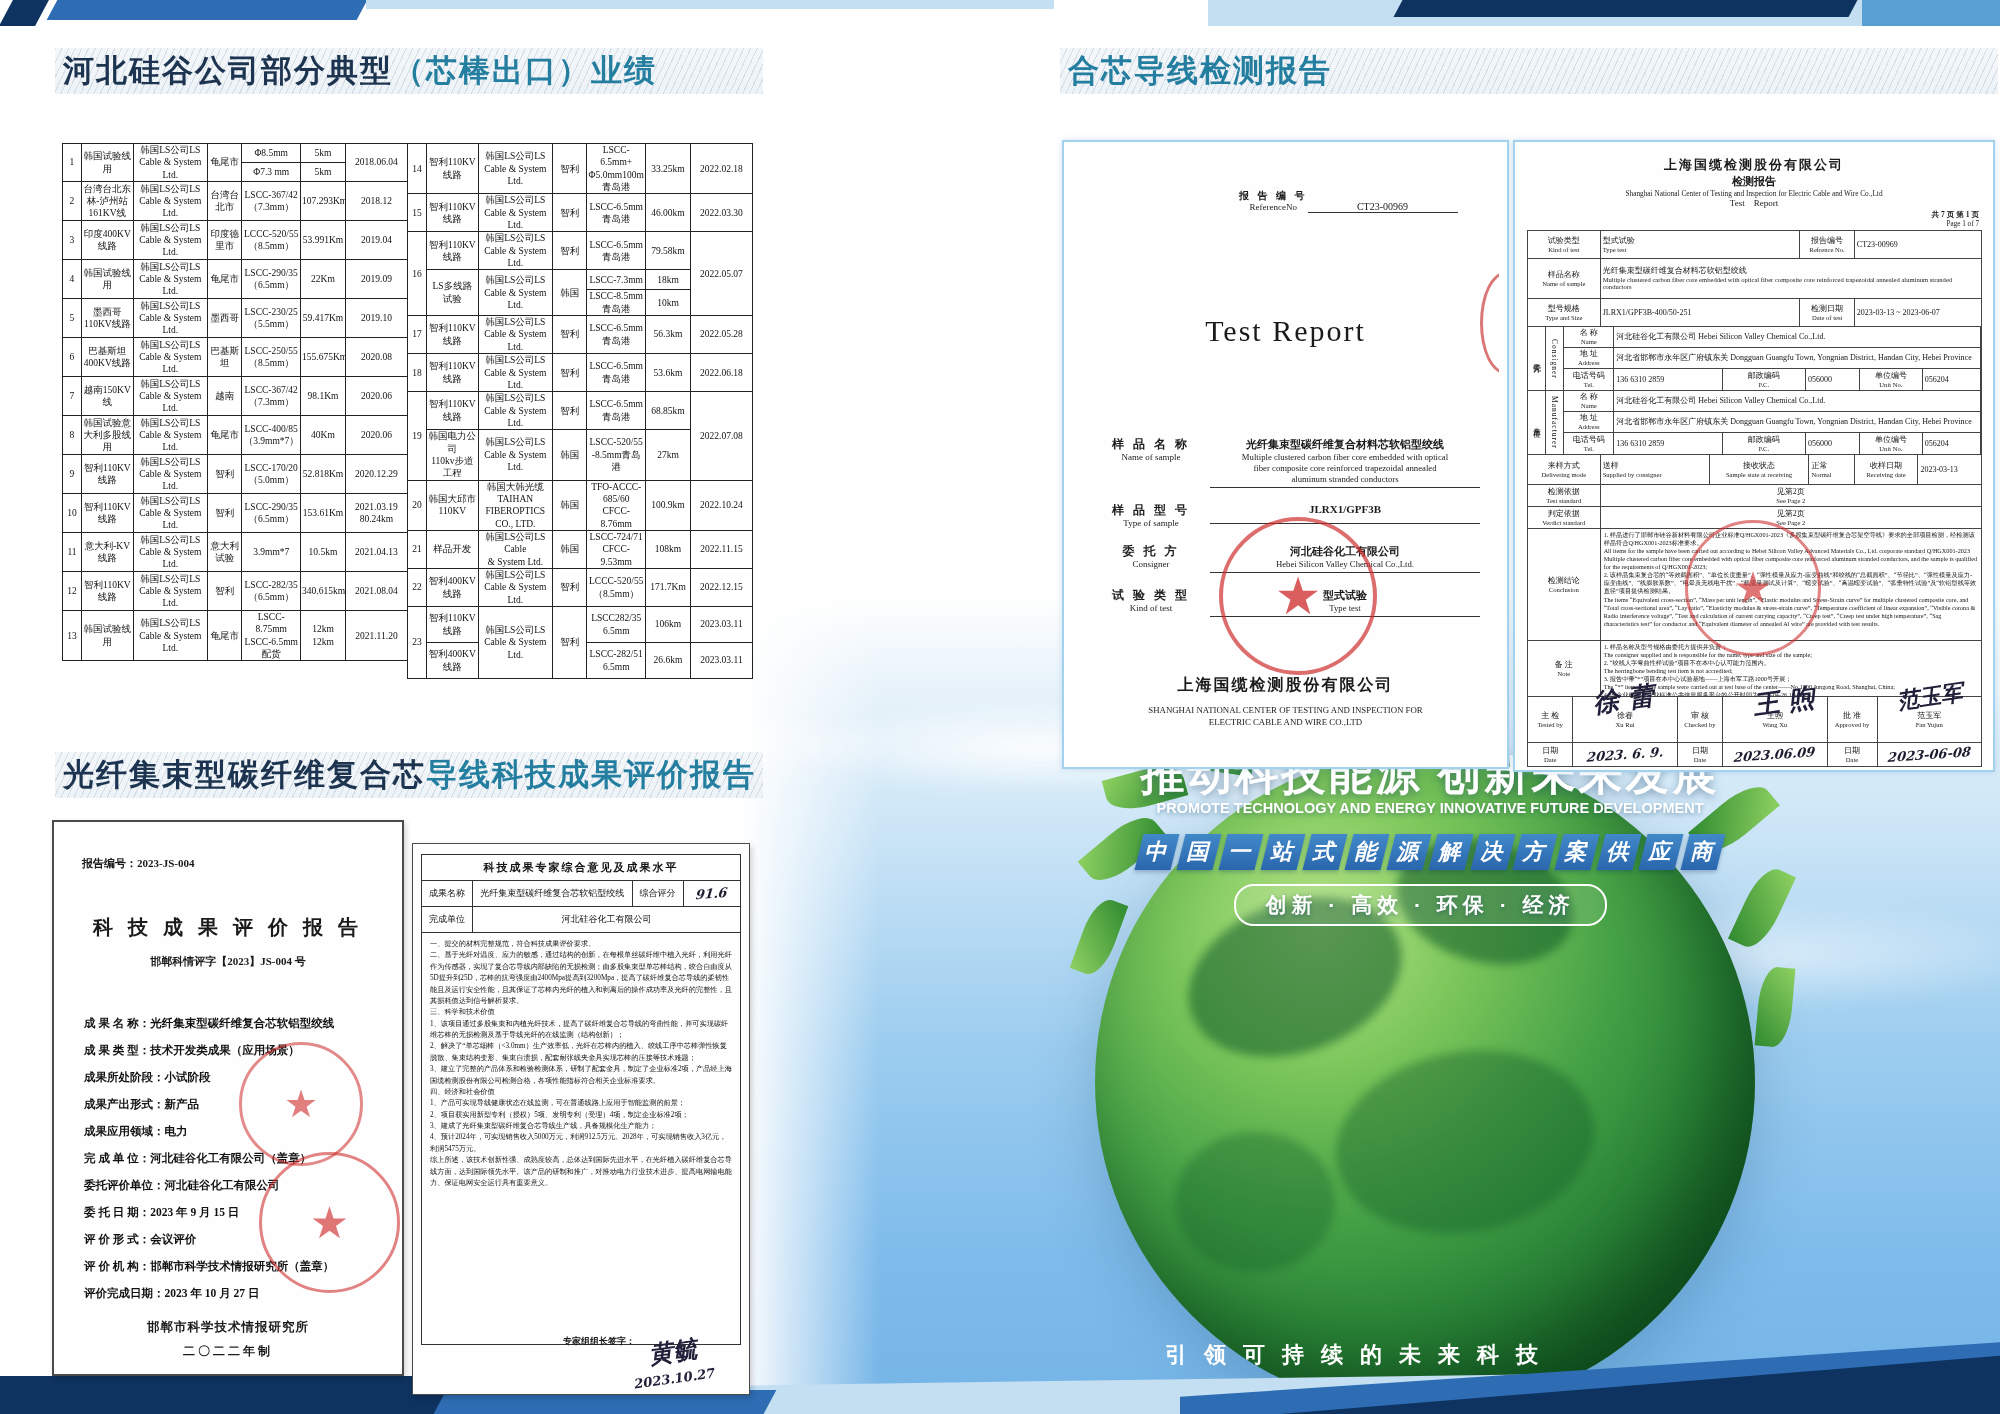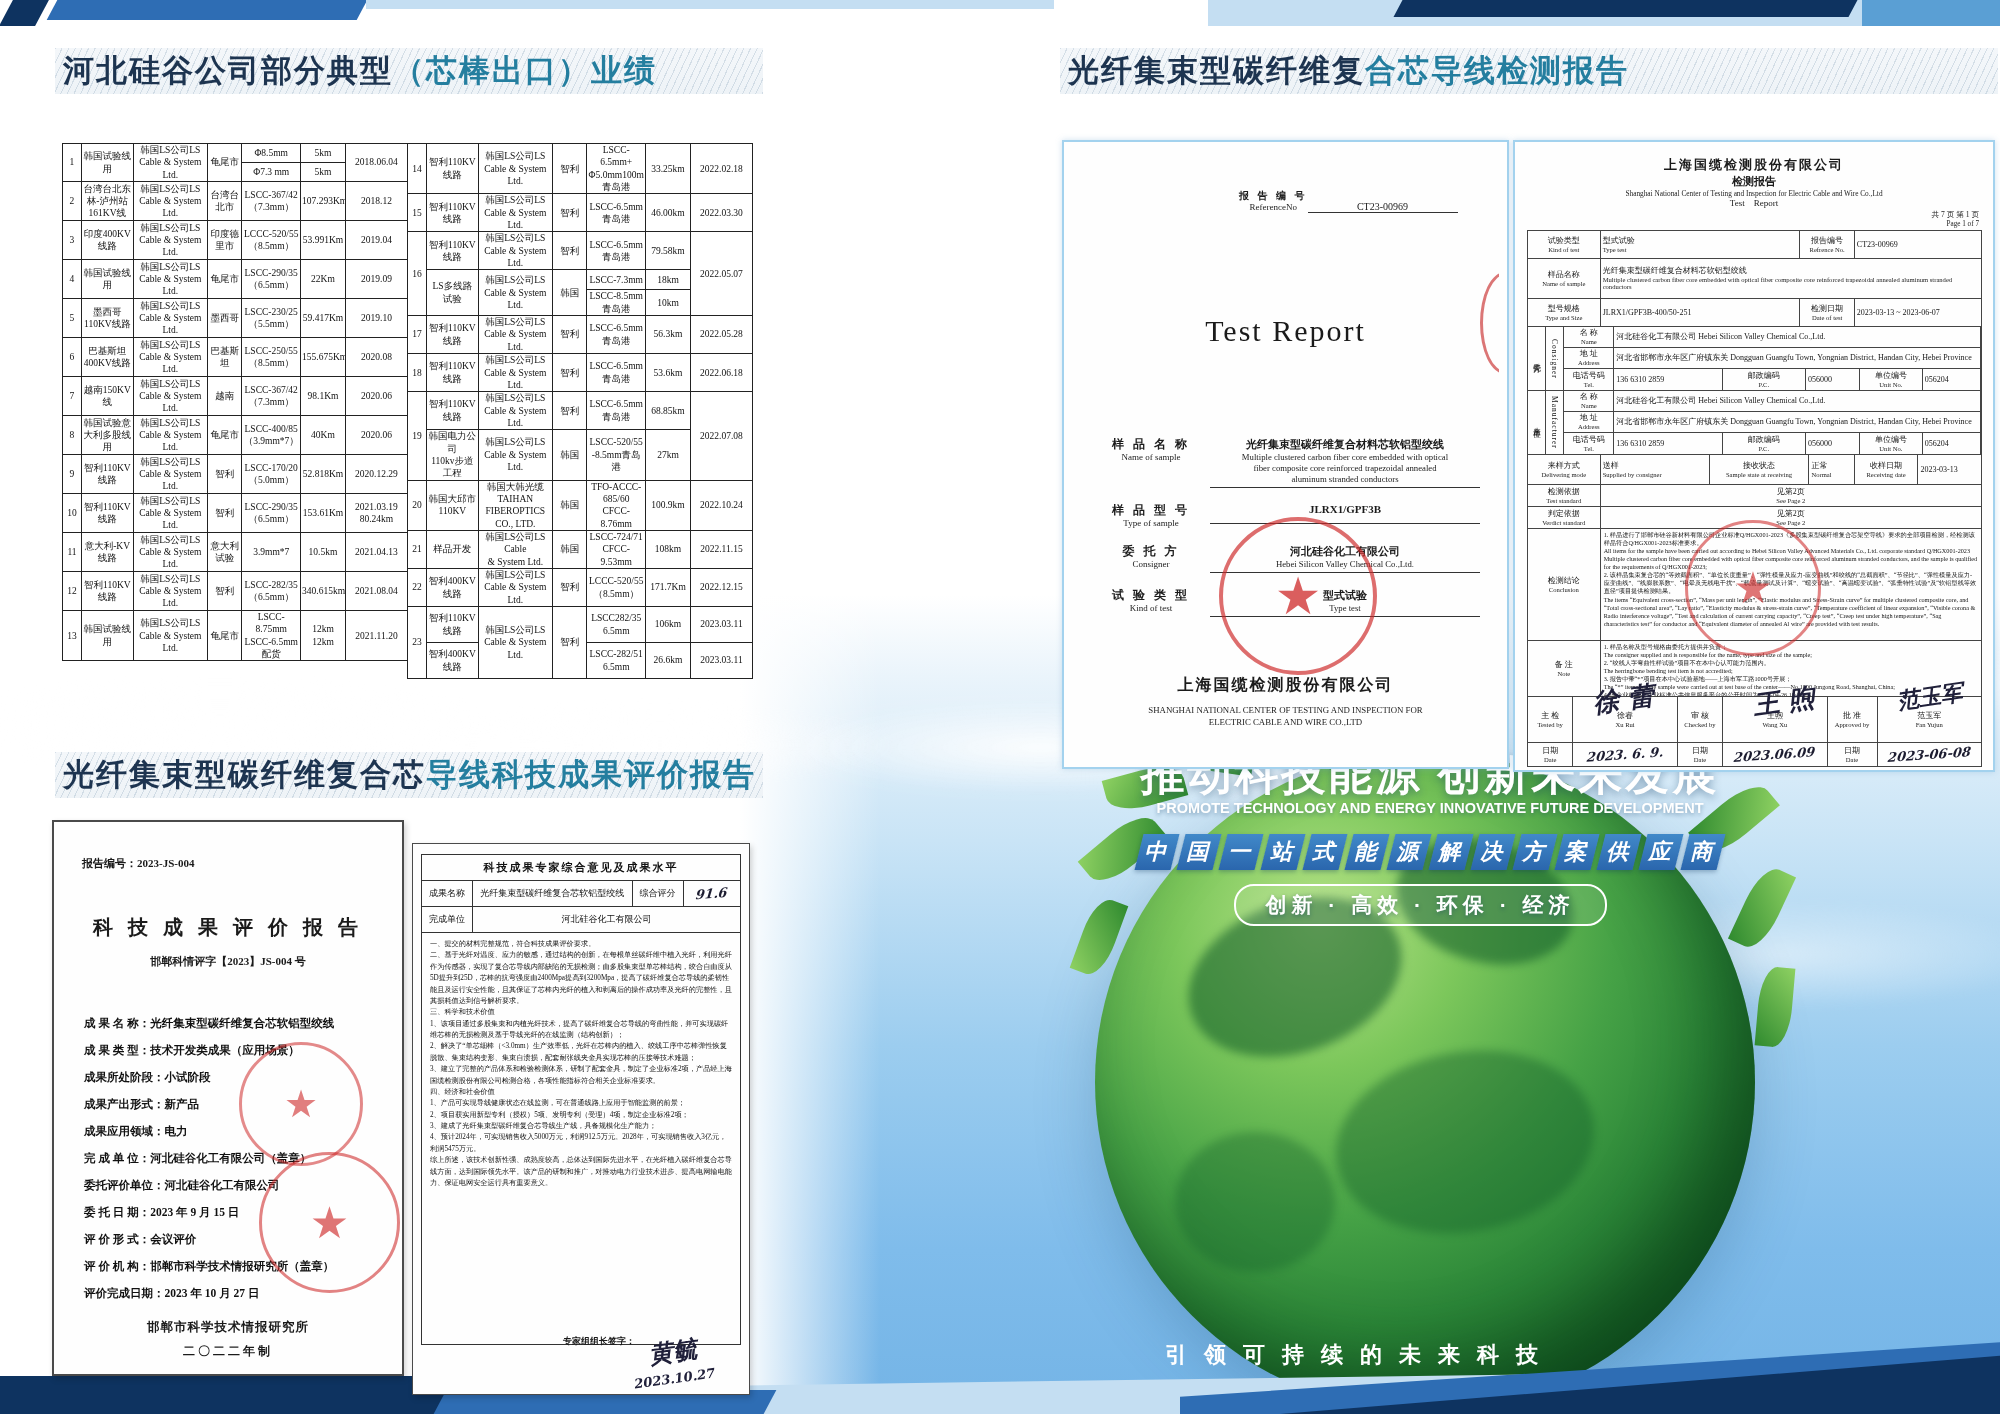--- a/index.html
+++ b/index.html
@@ -170,21 +170,20 @@
 
   <div class="sec-title z10" style="left:55px;top:48px;width:700px;">
     <span class="t-dark">河北硅谷公司部分典型</span>
       <span class="t-teal">（芯棒出口）业绩</span>
   </div>
   <div class="sec-title z10" style="left:55px;top:752px;width:700px;">
     <span class="t-dark">光纤集束型碳纤维复合芯</span>
       <span class="t-teal">导线科技成果评价报告</span>
   </div>
   <div class="sec-title z10" style="left:1060px;top:48px;width:930px;">
-    <span class="t-dark">光纤集束型碳纤维复</span>
       <span class="t-teal">合芯导线检测报告</span>
   </div>
 
   <div class="perf-wrap z10" style="left:62px;top:143px;width:692px;height:504px;">
     <table class="perf" style="width:346px;height:504px;">
         <colgroup>
           <col style="width: 5.5%;">
           <col style="width: 15%;">
           <col style="width: 21.5%;">
           <col style="width: 10%;">
@@ -530,21 +529,21 @@
   </div>
 
   <div class="page page-blue z10 serif" style="left:1513px;top:140px;width:478px;height:628px;">
     <div style="text-align:center;margin-top:14px;">
       <div style="font-size:13px;font-weight:bold;letter-spacing:2px;">上海国缆检测股份有限公司</div>
       <div style="font-size:11px;font-weight:bold;">检测报告</div>
       <div style="font-size:7.3px;">Shanghai National Center of Testing and Inspection for Electric Cable and Wire Co.,Ltd</div>
       <div style="font-size:9px;white-space:pre;">Test    Report</div>
     </div>
     <div style="text-align:right;padding:2px 14px 2px 0;">
-      <div style="font-size:7.6px;font-weight:normal;">共 7 页 第 1 页</div>
+      <div style="font-size:7.6px;font-weight:bold;">共 7 页 第 1 页</div>
       <div style="font-size:7.2px;">Page 1 of 7</div>
     </div>
     <div style="margin:0 12px;">
       <div class="ftable">
           <div class="frow" style="height: 28px; flex: 0 0 auto;">
             <div class="fcell" style="width: 16%;">
               <div class="l1">试验类型</div>
               <div class="l2">Kind of test</div>
             </div>
             <div class="fcell al-l" style="width: 44%;">

